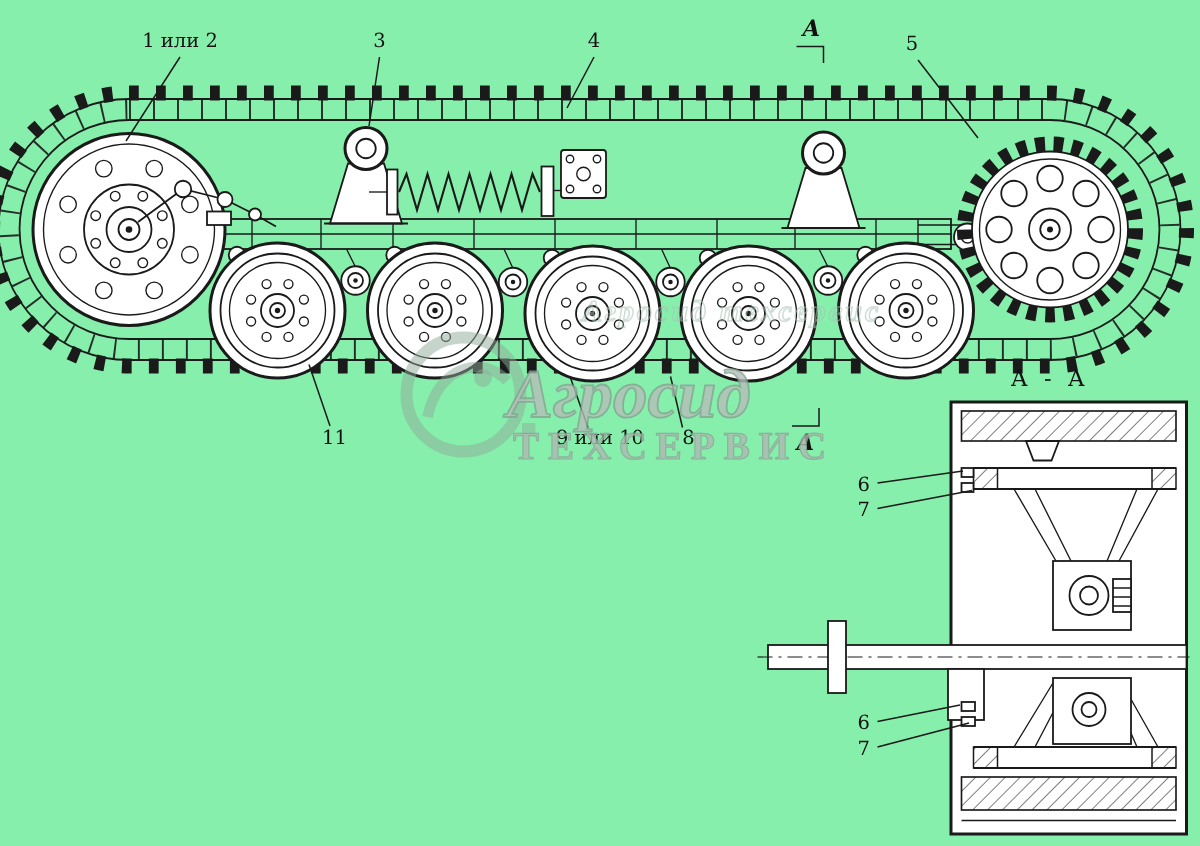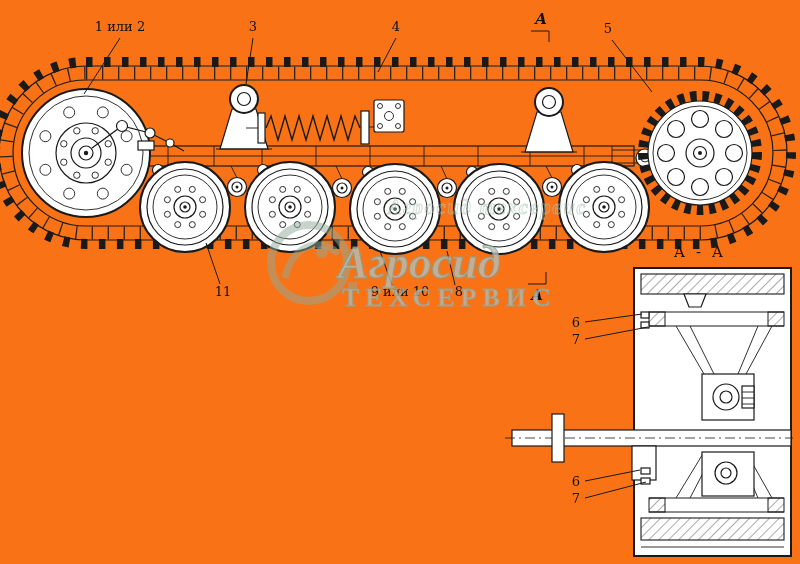--- a/index.html
+++ b/index.html
@@ -1,16 +1,16 @@
 <!DOCTYPE html>
 <html><head>
 <meta charset="utf-8">
 <style>
   html,body{margin:0;padding:0;background:#fff;}
-  .canvas{position:relative;width:800px;height:564px;background:#f97316;overflow:hidden;
+  .canvas{position:relative;width:800px;height:564px;background:#86efac;overflow:hidden;
           font-family:"DejaVu Serif", serif;}
   svg{display:block;}
   svg text{user-select:none;}
   .ln{stroke:#1a1a1a;fill:none;stroke-width:1.2;}
   .thin{stroke:#1a1a1a;fill:none;stroke-width:0.9;}
   .fw{fill:#ffffff;stroke:#1a1a1a;stroke-width:1.2;}
   .fw2{fill:#ffffff;stroke:#1a1a1a;stroke-width:2;}
   .fd{fill:#1a1a1a;stroke:none;}
   .lead{stroke:#1a1a1a;stroke-width:1;fill:none;}
   .lbl{font:13px "DejaVu Serif", serif;fill:#111;}

